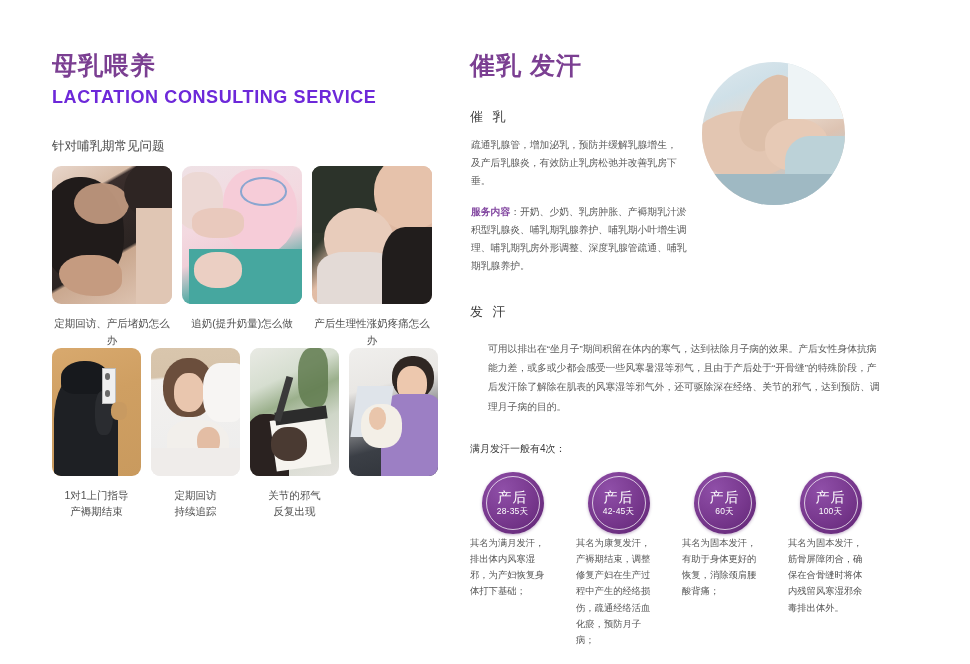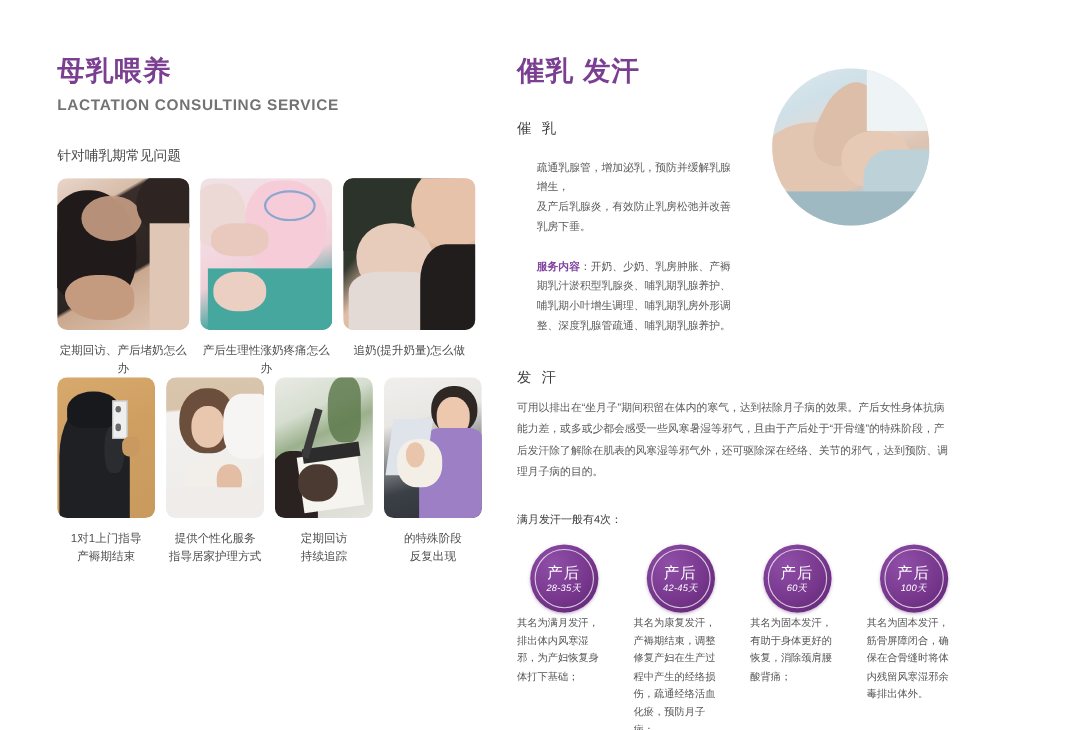--- a/index.html
+++ b/index.html
@@ -36,22 +36,22 @@
   
   .hdr-cn {
     font-size: 25px;
     font-weight: bold;
     color: #7b3f92;
     letter-spacing: 1px;
     line-height: 1.1;
     margin: 0 0 7px 0;
   }
   .hdr-en {
-    font-size: 14px;
-    color: #737373;
+    font-size: 18px;
+    color: #6d28d9;
     letter-spacing: 0.6px;
     line-height: 1.2;
     margin: 0;
   }
 
   .sec-label {
     font-size: 12.5px;
     color: #4a4a4a;
     margin: 30px 0 12px 0;
     line-height: 1.3;
@@ -95,41 +95,41 @@
     font-size: 13px;
     color: #3a3a3a;
     letter-spacing: 3px;
     margin: 28px 0 10px 0;
   }
   .r-sub.tight { letter-spacing: 3px; }
   .para {
     font-size: 9.8px;
     line-height: 1.85;
     color: #5a5a5a;
-    margin: 18px;
+    margin: 1px;
   }
   .para.gap { margin-top: 13px; }
   .kw { color: #8246a0; font-weight: bold; }
 
   .circle-photo {
     position: absolute;
     left: 232px;
     top: 62px;
     width: 143px;
     height: 143px;
     border-radius: 50%;
     overflow: hidden;
   }
 
   .para-wide {
     width: 398px;
     font-size: 9.8px;
     line-height: 1.95;
     color: #5a5a5a;
-    margin: 0;
+    margin: 18px;
   }
 
   .list-title {
     font-size: 10px;
     color: #3a3a3a;
     margin: 26px 0 16px 0;
     font-weight: normal;
   }
 
   
@@ -166,21 +166,20 @@
   .badge-t1 {
     display: block;
     font-size: 14px;
     letter-spacing: 1px;
     margin-bottom: 3px;
   }
   .badge-t2 {
     display: block;
     font-size: 8.5px;
     letter-spacing: 0.2px;
-    font-style: italic;
   }
   .badge-desc {
     margin-top: 1px;
     font-size: 9.3px;
     line-height: 1.75;
     color: #555;
     text-align: left;
     width: 80px;
   }
 
@@ -226,22 +225,22 @@
           <i style="left:52%;top:-8%;width:60%;height:54%;border-radius:48%;background:#e6c2ab;"></i>
           <i style="left:10%;top:30%;width:58%;height:48%;border-radius:46% 50% 48% 52%;background:#e8ccbb;"></i>
           <i style="left:4%;top:62%;width:74%;height:44%;border-radius:30% 40% 0 0;background:#e3dad6;"></i>
           <i style="left:58%;top:44%;width:48%;height:60%;border-radius:40% 0 0 0;background:#211d1c;"></i>
         </div>
       </div>
     </div>
 
     <div class="cap-row">
       <div class="cap cap-r1">定期回访、产后堵奶怎么办</div>
+      <div class="cap cap-r1">追奶(提升奶量)怎么做</div>
       <div class="cap cap-r1">产后生理性涨奶疼痛怎么办</div>
-      <div class="cap cap-r1">追奶(提升奶量)怎么做</div>
     </div>
 
 
     <div class="photo-row">
       <div class="ph ph-r2">
         <div class="art" style="background:linear-gradient(160deg,#d8a96e 0%,#cf9f62 40%,#c99a5e 100%);">
           <i style="left:2%;top:18%;width:72%;height:90%;border-radius:42% 44% 0 0;background:#1e2024;"></i>
           <i style="left:10%;top:10%;width:54%;height:26%;border-radius:48% 48% 30% 30%;background:#17191d;"></i>
           <i style="left:48%;top:34%;width:20%;height:34%;border-radius:40%;background:#2a2c30;"></i>
           <i style="left:56%;top:16%;width:14%;height:26%;background:#efefef;border:1px solid #bdbdbd;"></i>
@@ -281,29 +280,25 @@
         </div>
       </div>
     </div>
 
     <div class="cap-row">
       <div class="cap cap-r2">
         <div>1对1上门指导</div>
         <div>产褥期结束</div>
       </div>
       <div class="cap cap-r2">
-        <div>提供个性化服务</div>
-        <div>指导居家护理方式</div>
-      </div>
-      <div class="cap cap-r2">
         <div>定期回访</div>
         <div>持续追踪</div>
       </div>
       <div class="cap cap-r2">
-        <div>的特殊阶段</div>
+        <div>关节的邪气</div>
         <div>反复出现</div>
       </div>
     </div>
   </div>
 
   <div class="col-right">
 
     <h1 class="hdr-cn">催乳 发汗</h1>
 
     <div class="circle-photo">

